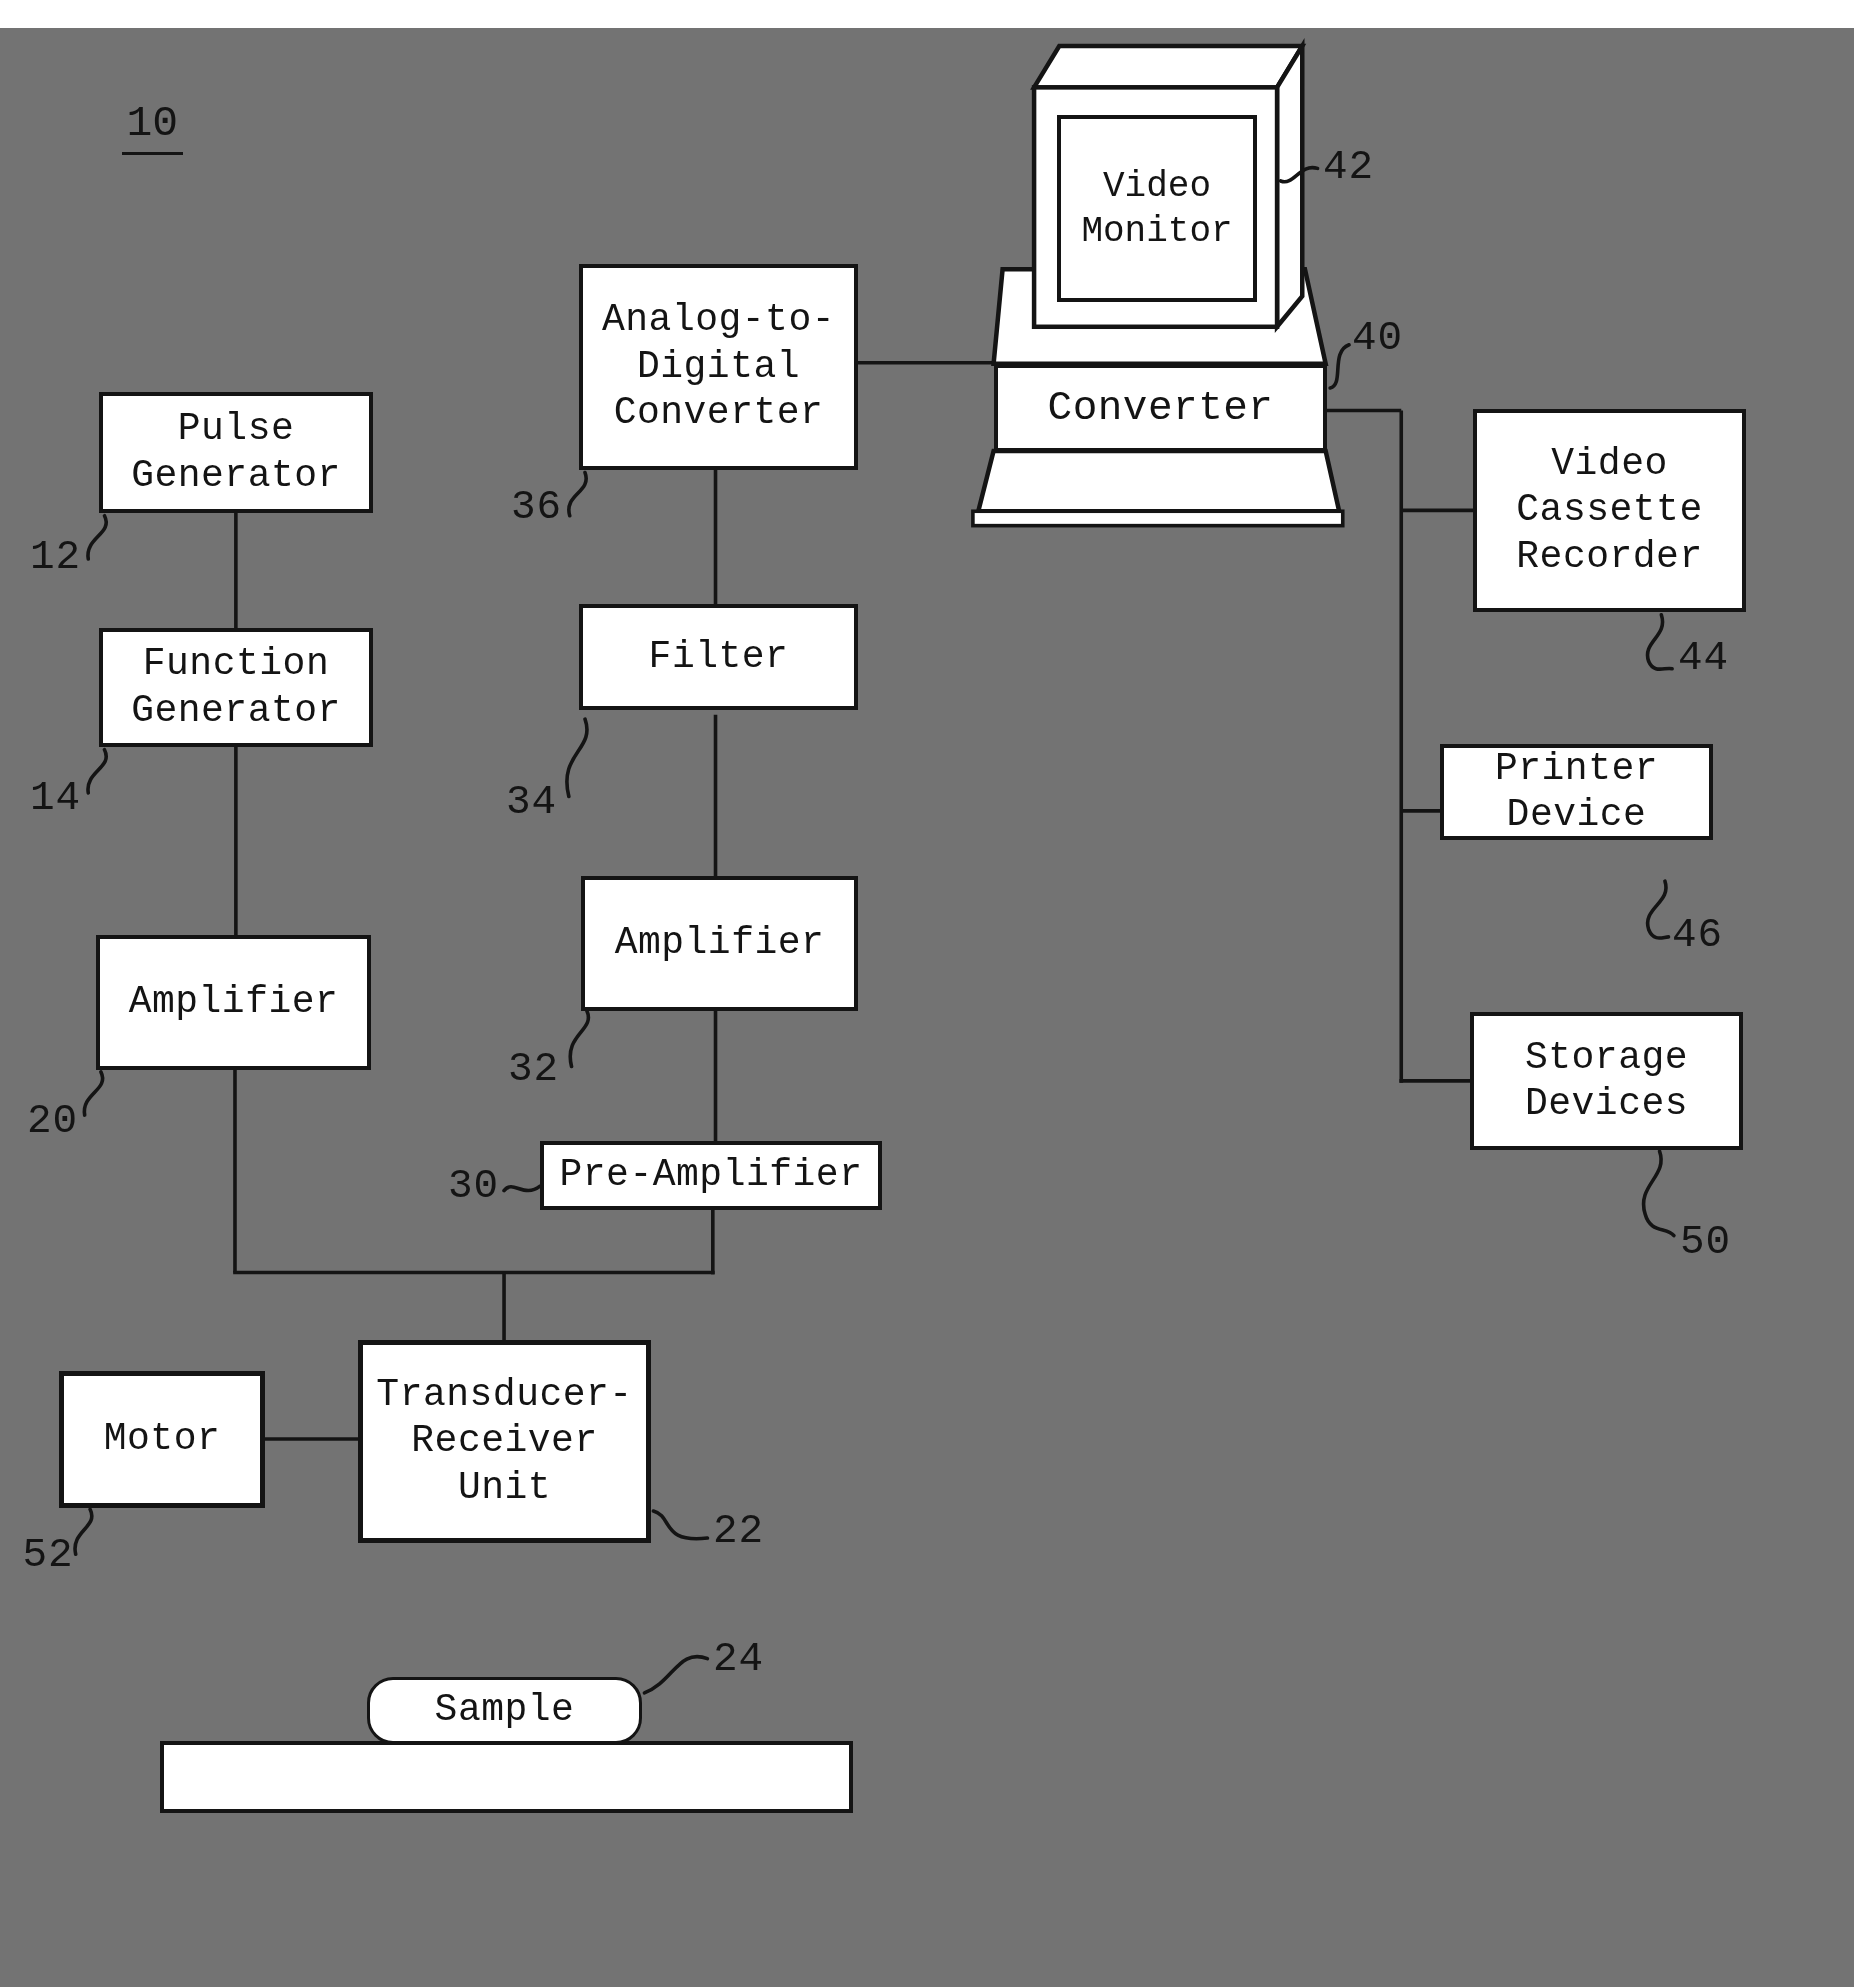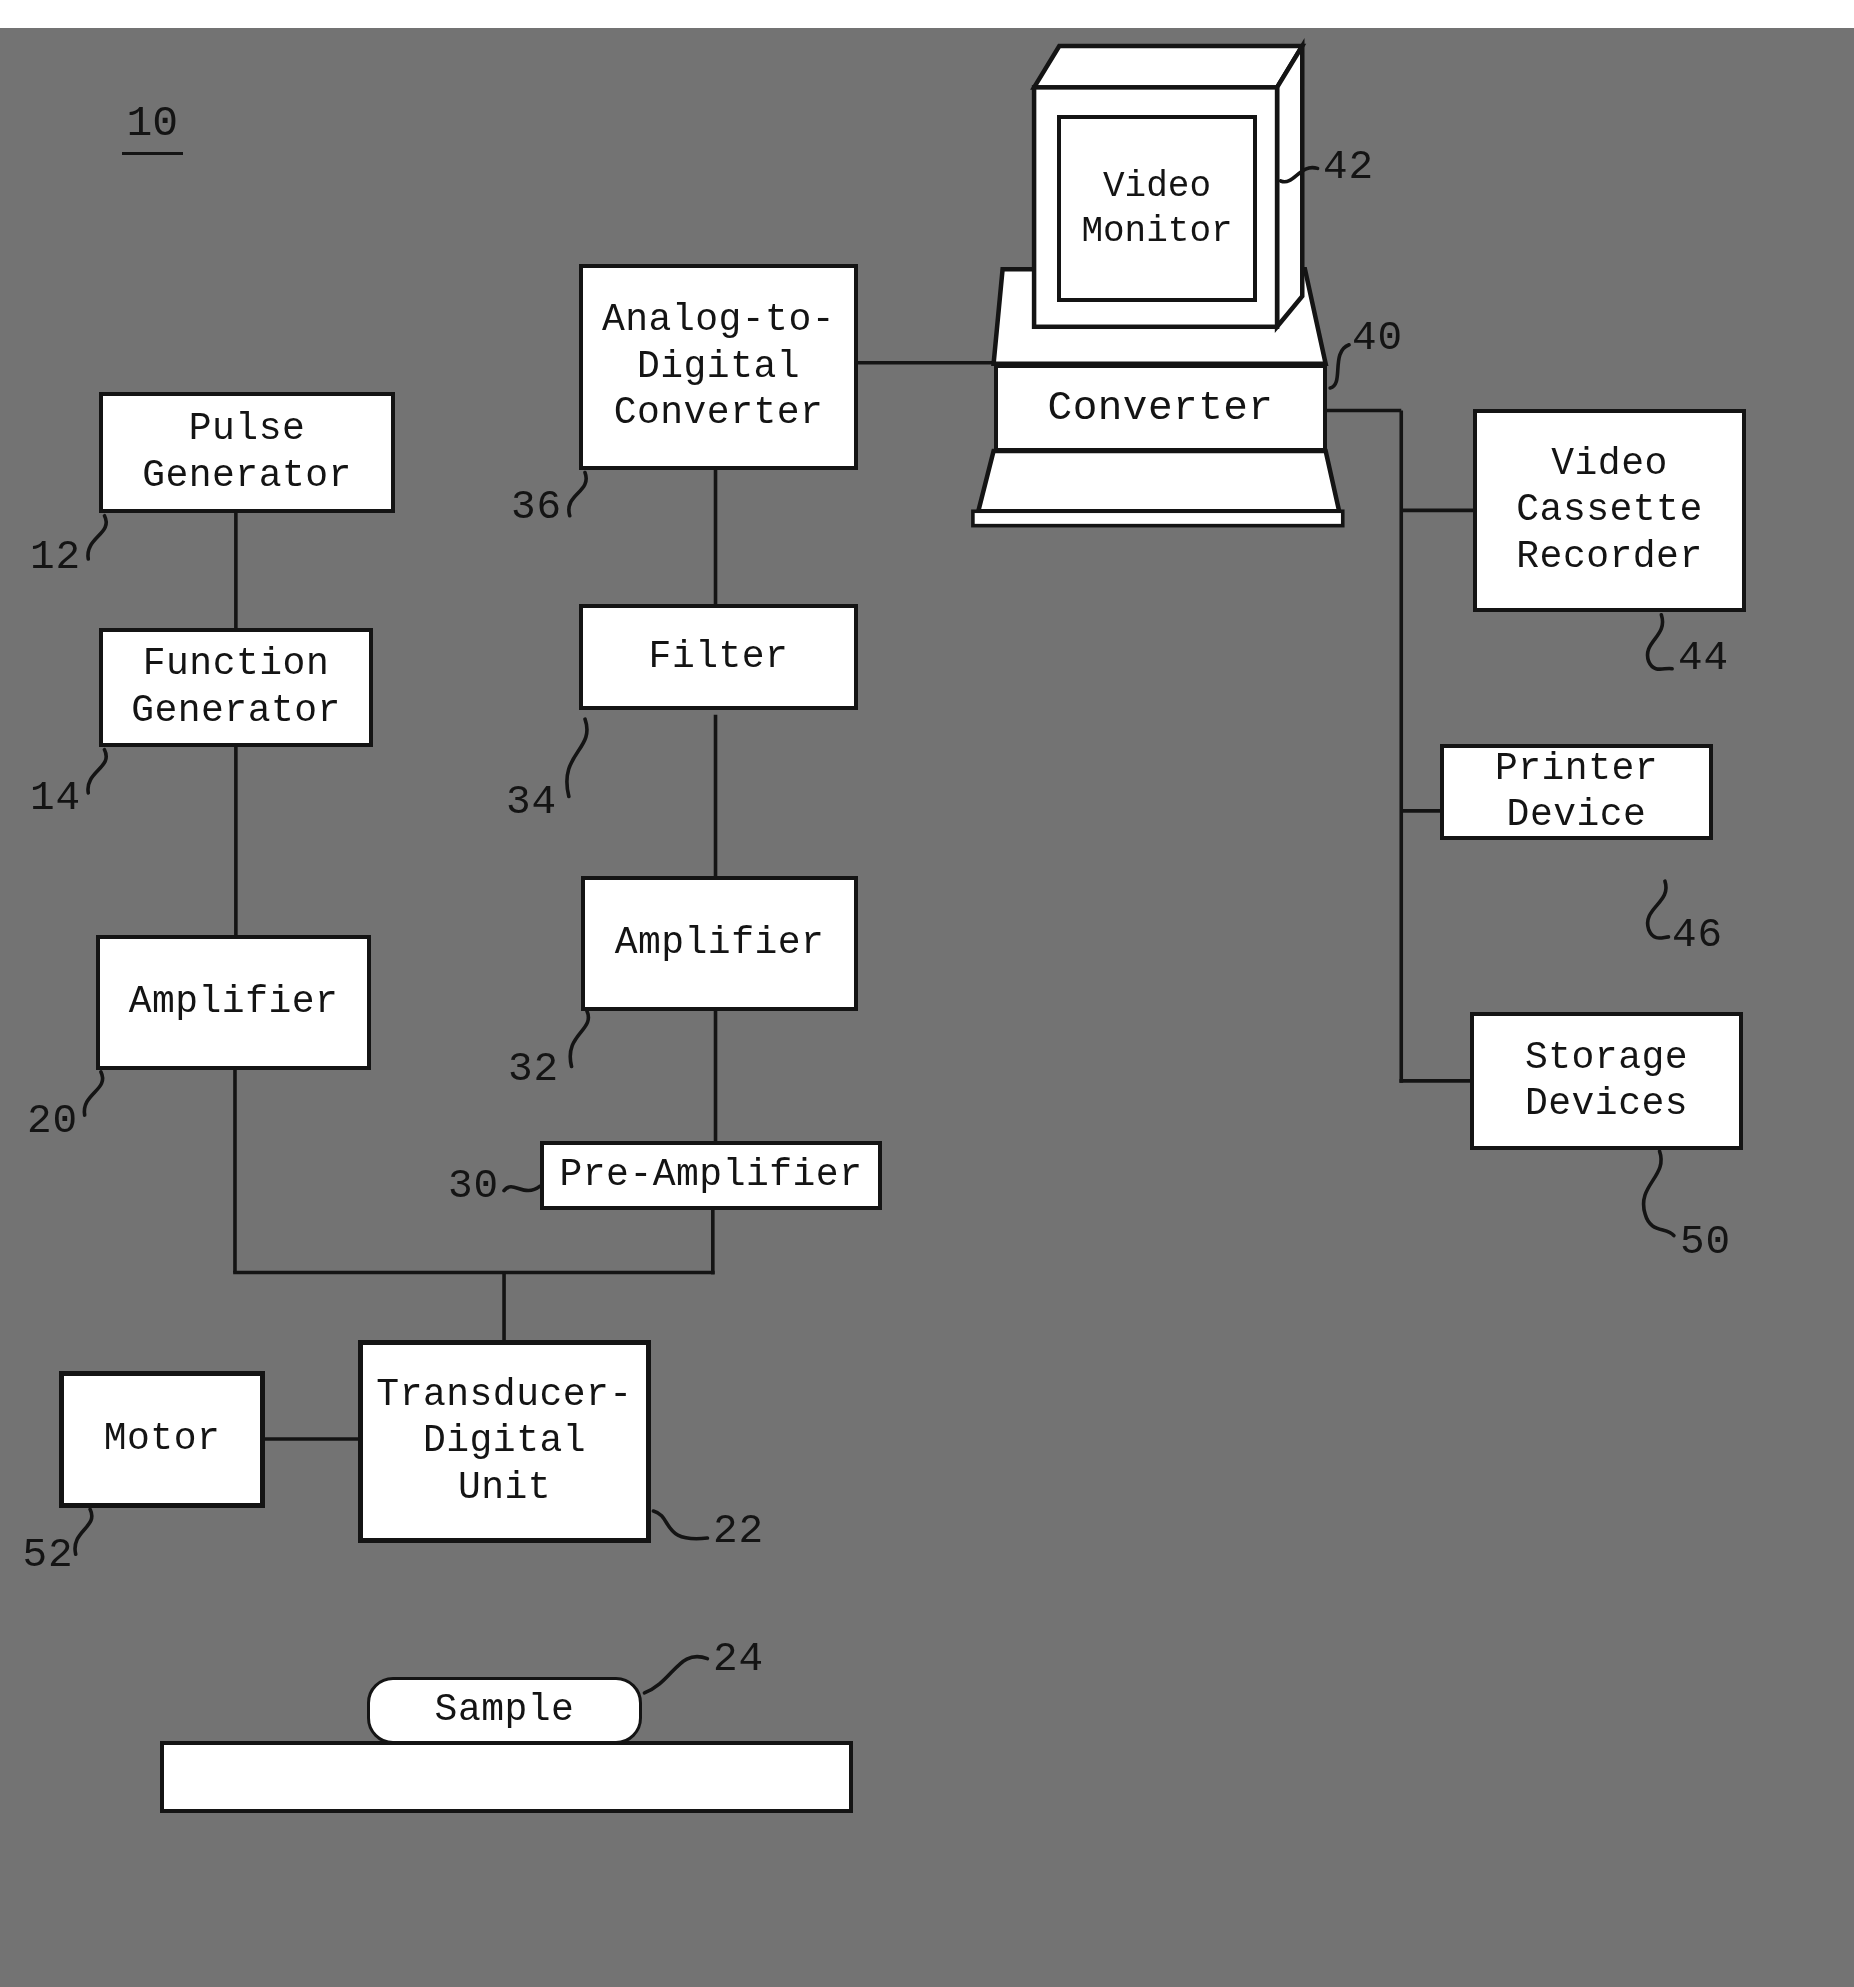--- a/index.html
+++ b/index.html
@@ -101,34 +101,34 @@
       <path d="M1423,170 C1438,176 1444,150 1464,156"></path>
       <path d="M1478,400 C1494,396 1478,360 1499,352"></path>
       <path d="M1846,652 C1854,676 1824,682 1832,704 C1838,718 1850,710 1858,712"></path>
       <path d="M1850,948 C1858,972 1824,978 1832,1002 C1838,1016 1848,1010 1854,1010"></path>
       <path d="M1844,1248 C1854,1276 1818,1286 1828,1318 C1834,1340 1852,1332 1860,1342"></path>
     </g>
   </svg>
 
   <div class="fig-num">10</div>
 
-  <div class="box" style="left:99px;top:364px;width:296px;height:121px;">Pulse
+  <div class="box" style="left:99px;top:364px;width:274px;height:121px;">Pulse
 Generator</div>
   <div class="box" style="left:99px;top:600px;width:274px;height:119px;">Function
 Generator</div>
   <div class="box" style="left:96px;top:907px;width:275px;height:135px;">Amplifier</div>
 
   <div class="box" style="left:579px;top:236px;width:279px;height:206px;">Analog-to-
 Digital
 Converter</div>
   <div class="box" style="left:579px;top:576px;width:279px;height:106px;">Filter</div>
   <div class="box" style="left:581px;top:848px;width:277px;height:135px;">Amplifier</div>
   <div class="box" style="left:540px;top:1113px;width:342px;height:69px;">Pre-Amplifier</div>
   <div class="box thick" style="left:358px;top:1312px;width:293px;height:203px;">Transducer-
-Digital
+Receiver
 Unit</div>
   <div class="box thick" style="left:59px;top:1343px;width:206px;height:137px;">Motor</div>
 
   <div class="box" style="left:367px;top:1649px;width:275px;height:67px;border-width:3.6px;border-radius:26px;">Sample</div>
   <div class="box stage" style="left:160px;top:1713px;width:693px;height:72px;border-width:4.5px;"></div>
 
   <div class="screen" style="left:1057px;top:87px;width:200px;height:187px;">Video
 Monitor</div>
 
   <div class="box" style="left:994px;top:336px;width:333px;height:88px;font-size:41px;">Converter</div>

